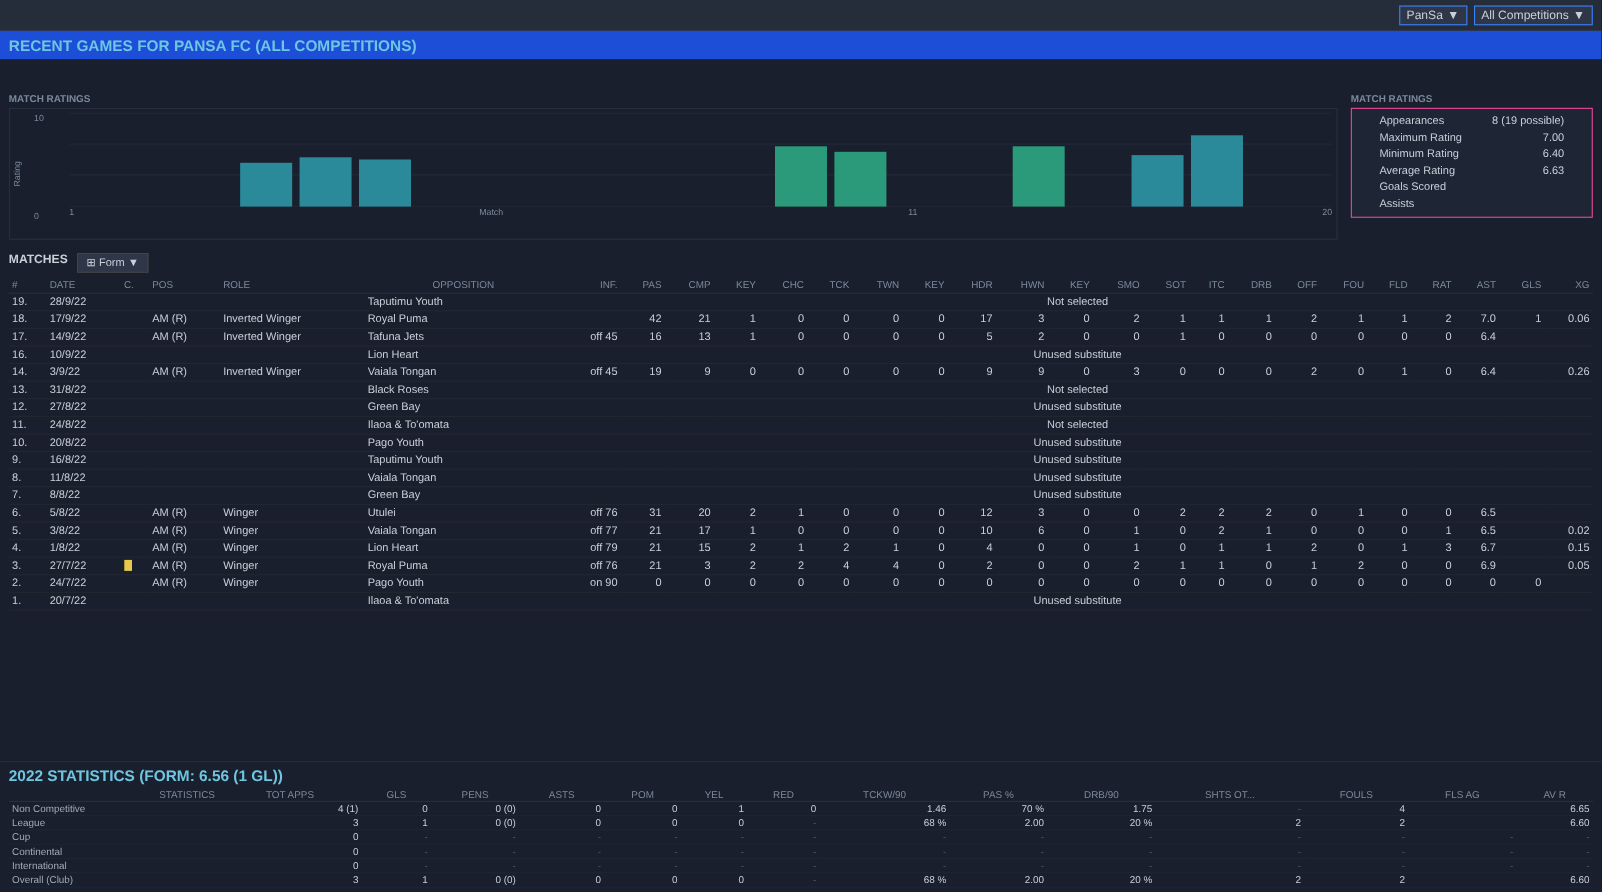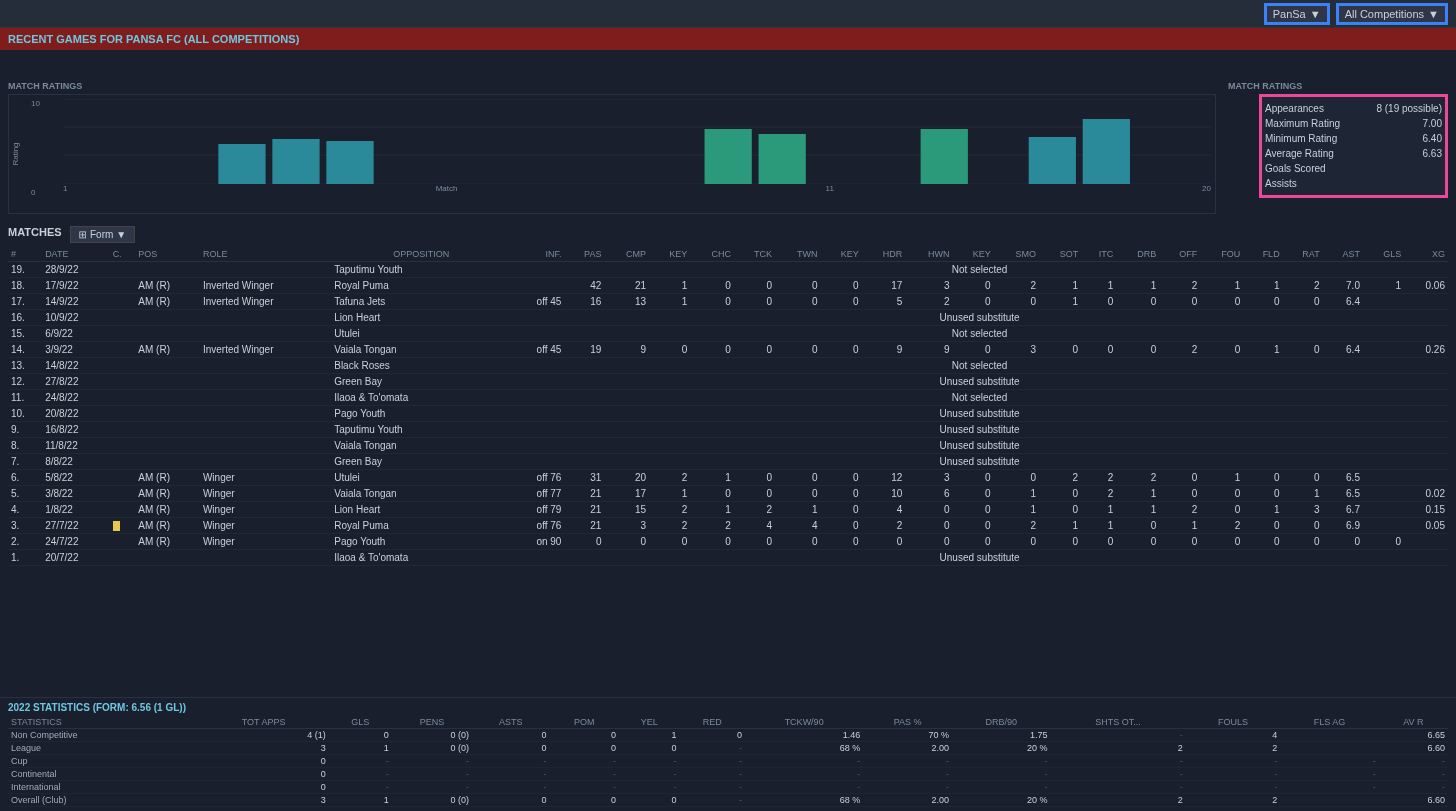--- a/index.html
+++ b/index.html
@@ -18,34 +18,34 @@
       height: 28px;
       display: flex;
       align-items: center;
       justify-content: flex-end;
       padding: 0 8px;
       gap: 6px;
       border-bottom: 1px solid #333;
     }
     .top-bar-dropdown {
       background: #2e3648;
-      border: 3px solid #3b82f6;
+      border: 1px solid #3b82f6;
       color: #c8d0d8;
       padding: 2px 6px;
       font-size: 11px;
       cursor: pointer;
       display: flex;
       gap: 4px;
     }
 
     
     .page-title {
-      background: #7f1d1d;
+      background: #1d4ed8;
       padding: 5px 8px;
-      font-size: 11px;
+      font-size: 14px;
       color: #6ec6e0;
       font-weight: bold;
       text-transform: uppercase;
     }
 
     
     .chart-section {
       background: #1a1f2e;
       padding: 4px 8px 8px 8px;
       display: flex;
@@ -72,23 +72,22 @@
       position: relative;
       padding: 4px 4px 16px 24px;
     }
 
     .match-ratings-stats {
       width: 220px;
     }
 
     .stats-panel {
       background: #1e2535;
-      border: 3px solid #ec4899;
-      padding: 4px 3px;
-      margin-left: 31px;
+      border: 1px solid #ec4899;
+      padding: 4px 25px;
     }
 
     .stats-row {
       display: flex;
       justify-content: space-between;
       align-items: center;
       padding: 2px 0;
     }
 
     .stats-label {
@@ -189,21 +188,21 @@
       position: fixed;
       bottom: 0;
       left: 0;
       right: 0;
       background: #1a1f2e;
       border-top: 1px solid #2a3040;
       padding: 4px 8px;
     }
 
     .stats-title {
-      font-size: 10px;
+      font-size: 14px;
       color: #6ec6e0;
       font-weight: bold;
       margin-bottom: 3px;
     }
 
     .stats-table {
       width: 100%;
       border-collapse: collapse;
       font-size: 9px;
     }
@@ -211,21 +210,21 @@
     .stats-table th {
       color: #7a8a9a;
       font-weight: normal;
       text-align: center;
       padding: 1px 3px;
       border-bottom: 1px solid #2a3040;
       white-space: nowrap;
     }
 
     .stats-table th:first-child {
-      text-align: left;
+      text-align: right;
     }
 
     .stats-table td {
       padding: 1px 3px;
       text-align: right;
       color: #c8d0d8;
       border-bottom: 1px solid #1e2535;
     }
 
     .stats-table td:first-child {
@@ -439,29 +438,20 @@
         <tr>
           <td class="td-dim">16.</td>
           <td class="">10/9/22</td>
           <td class="td-dim"></td>
           <td class="td-dim"></td>
           <td class=""></td>
           <td class="">Lion Heart</td>
           <td colspan="22" class="td-status">Unused substitute</td>
         </tr>
         <tr>
-          <td class="td-dim">15.</td>
-          <td class="">6/9/22</td>
-          <td class="td-dim"></td>
-          <td class="td-dim"></td>
-          <td class=""></td>
-          <td class="">Utulei</td>
-          <td colspan="22" class="td-status">Not selected</td>
-        </tr>
-        <tr>
           <td class="td-dim">14.</td>
           <td class="">3/9/22</td>
           <td class="td-dim"></td>
           <td class="td-dim">AM (R)</td>
           <td class="">Inverted Winger</td>
           <td class="">Vaiala Tongan</td>
           <td class="td-num">off 45</td>
           <td class="td-num">19</td>
           <td class="td-num">9</td>
           <td class="td-num">0</td>
@@ -479,21 +469,21 @@
           <td class="td-num">2</td>
           <td class="td-num">0</td>
           <td class="td-num">1</td>
           <td class="td-num">0</td>
           <td class="td-num">6.4</td>
           <td class="td-num"></td>
           <td class="td-num">0.26</td>
         </tr>
         <tr>
           <td class="td-dim">13.</td>
-          <td class="">14/8/22</td>
+          <td class="">31/8/22</td>
           <td class="td-dim"></td>
           <td class="td-dim"></td>
           <td class=""></td>
           <td class="">Black Roses</td>
           <td colspan="22" class="td-status">Not selected</td>
         </tr>
         <tr>
           <td class="td-dim">12.</td>
           <td class="">27/8/22</td>
           <td class="td-dim"></td>

